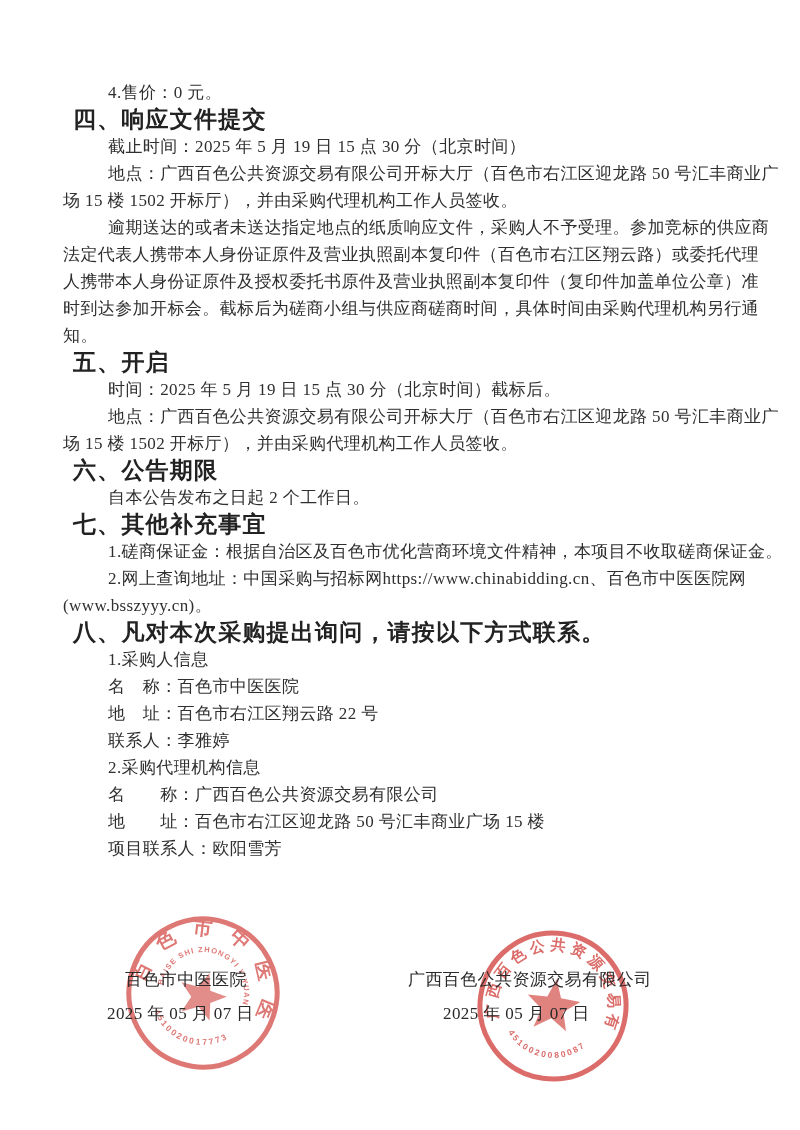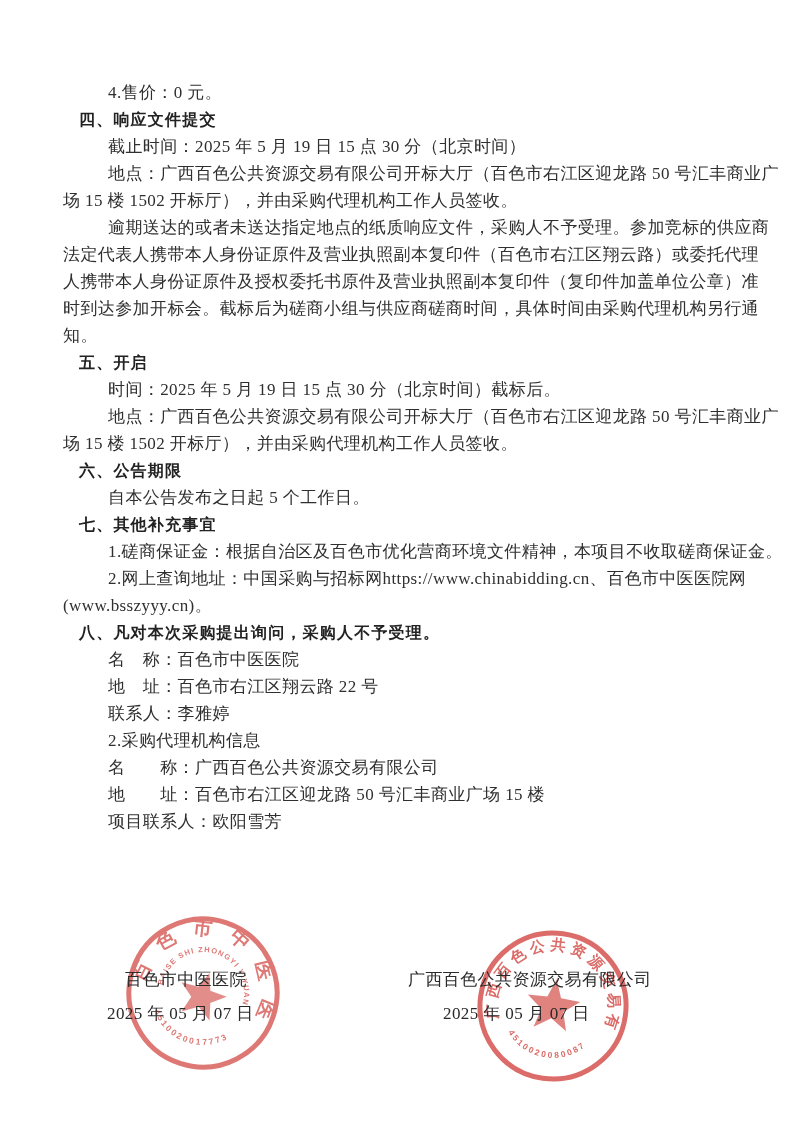--- a/index.html
+++ b/index.html
@@ -22,24 +22,24 @@
   .doc p {
     margin: 0;
     font-size: 17px;
     line-height: 27px;
     white-space: nowrap;
     letter-spacing: 0.4px;
   }
   .doc p.ind { margin-left: 45px; }
   .doc p.fl  { margin-left: 0; }
   .doc p.h {
-    margin-left: 16px;
+    margin-left: 10px;
     font-family: "Liberation Sans", "DejaVu Sans", sans-serif;
     font-weight: 700;
-    font-size: 16px;
+    font-size: 23px;
     letter-spacing: 1.2px;
     color: #222222;
   }
   .stamp-area { position: absolute; left: 0; top: 0; width: 800px; height: 1130px; }
   .seal { position: absolute; }
   .seal-purchaser { left: 124px; top: 914px; width: 158px; height: 158px; opacity: 0.78; }
   .seal-agency    { left: 476px; top: 926px; width: 154px; height: 160px; opacity: 0.85; }
   .overlay-text {
     position: absolute;
     font-size: 17px;
@@ -72,26 +72,27 @@
     <p class="ind">逾期送达的或者未送达指定地点的纸质响应文件，采购人不予受理。参加竞标的供应商</p>
     <p class="fl">法定代表人携带本人身份证原件及营业执照副本复印件（百色市右江区翔云路）或委托代理</p>
     <p class="fl">人携带本人身份证原件及授权委托书原件及营业执照副本复印件（复印件加盖单位公章）准</p>
     <p class="fl">时到达参加开标会。截标后为磋商小组与供应商磋商时间，具体时间由采购代理机构另行通</p>
     <p class="fl">知。</p>
     <p class="h">五、开启</p>
     <p class="ind">时间：2025 年 5 月 19 日 15 点 30 分（北京时间）截标后。</p>
     <p class="ind">地点：广西百色公共资源交易有限公司开标大厅（百色市右江区迎龙路 50 号汇丰商业广</p>
     <p class="fl">场 15 楼 1502 开标厅），并由采购代理机构工作人员签收。</p>
     <p class="h">六、公告期限</p>
-    <p class="ind">自本公告发布之日起 5 个工作日。</p>
+    <p class="ind">自本公告发布之日起 2 个工作日。</p>
     <p class="h">七、其他补充事宜</p>
     <p class="ind">1.磋商保证金：根据自治区及百色市优化营商环境文件精神，本项目不收取磋商保证金。</p>
     <p class="ind">2.网上查询地址：中国采购与招标网https://www.chinabidding.cn、百色市中医医院网</p>
     <p class="fl">(www.bsszyyy.cn)。</p>
-    <p class="h">八、凡对本次采购提出询问，采购人不予受理。</p>
+    <p class="h">八、凡对本次采购提出询问，请按以下方式联系。</p>
+    <p class="ind">1.采购人信息</p>
     <p class="ind">名　称：百色市中医医院</p>
     <p class="ind">地　址：百色市右江区翔云路 22 号</p>
     <p class="ind">联系人：李雅婷</p>
     <p class="ind">2.采购代理机构信息</p>
     <p class="ind">名　　称：广西百色公共资源交易有限公司</p>
     <p class="ind">地　　址：百色市右江区迎龙路 50 号汇丰商业广场 15 楼</p>
     <p class="ind">项目联系人：欧阳雪芳</p>
   </div>
 
   <div class="stamp-area">

